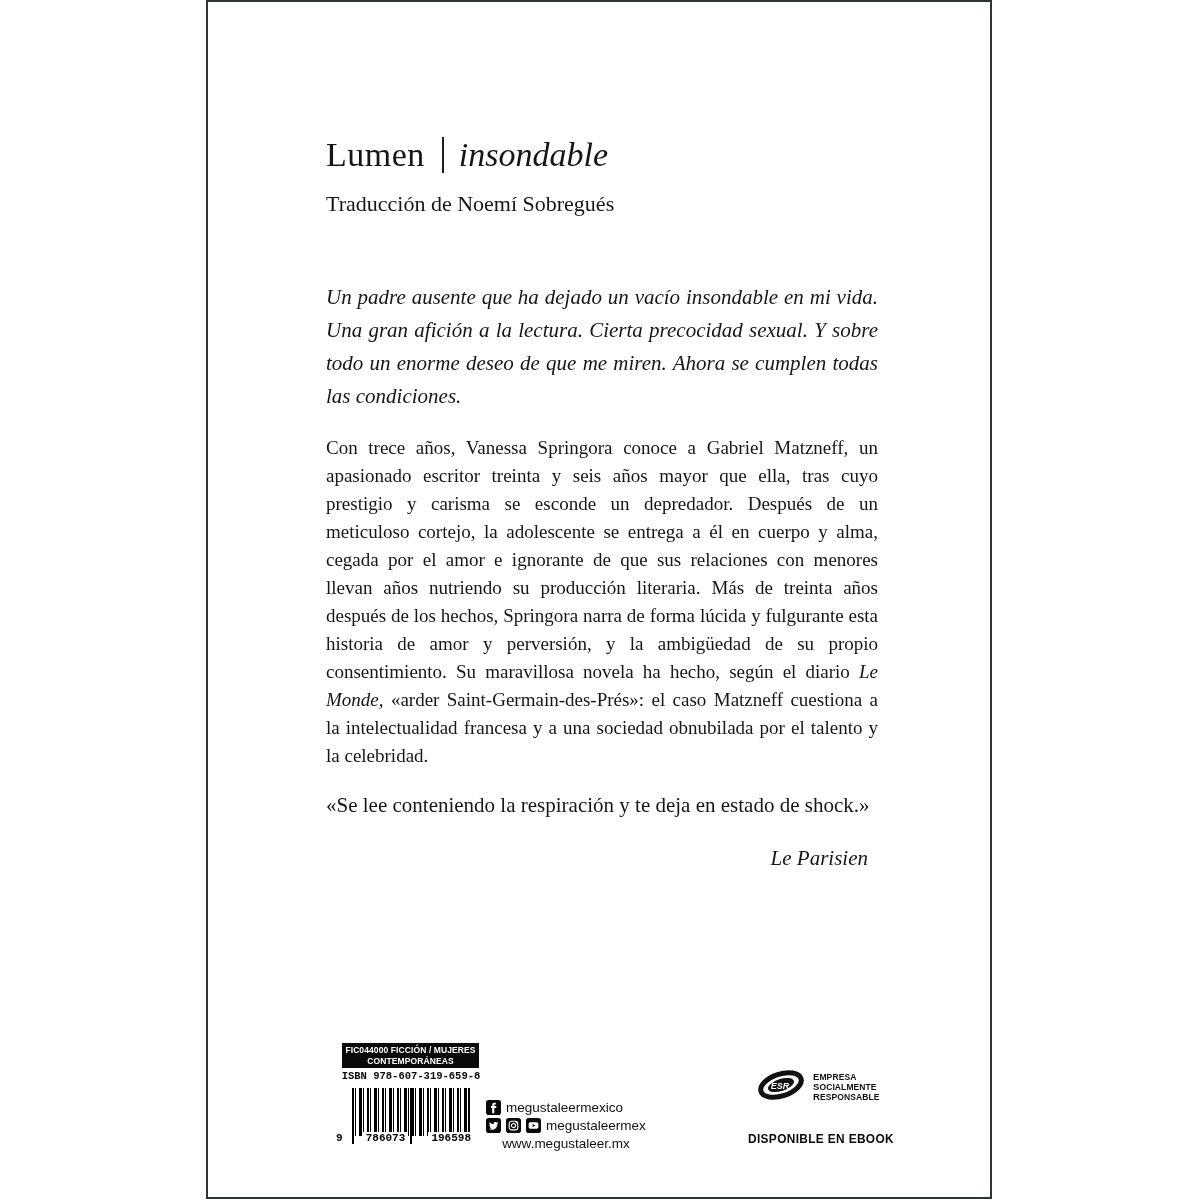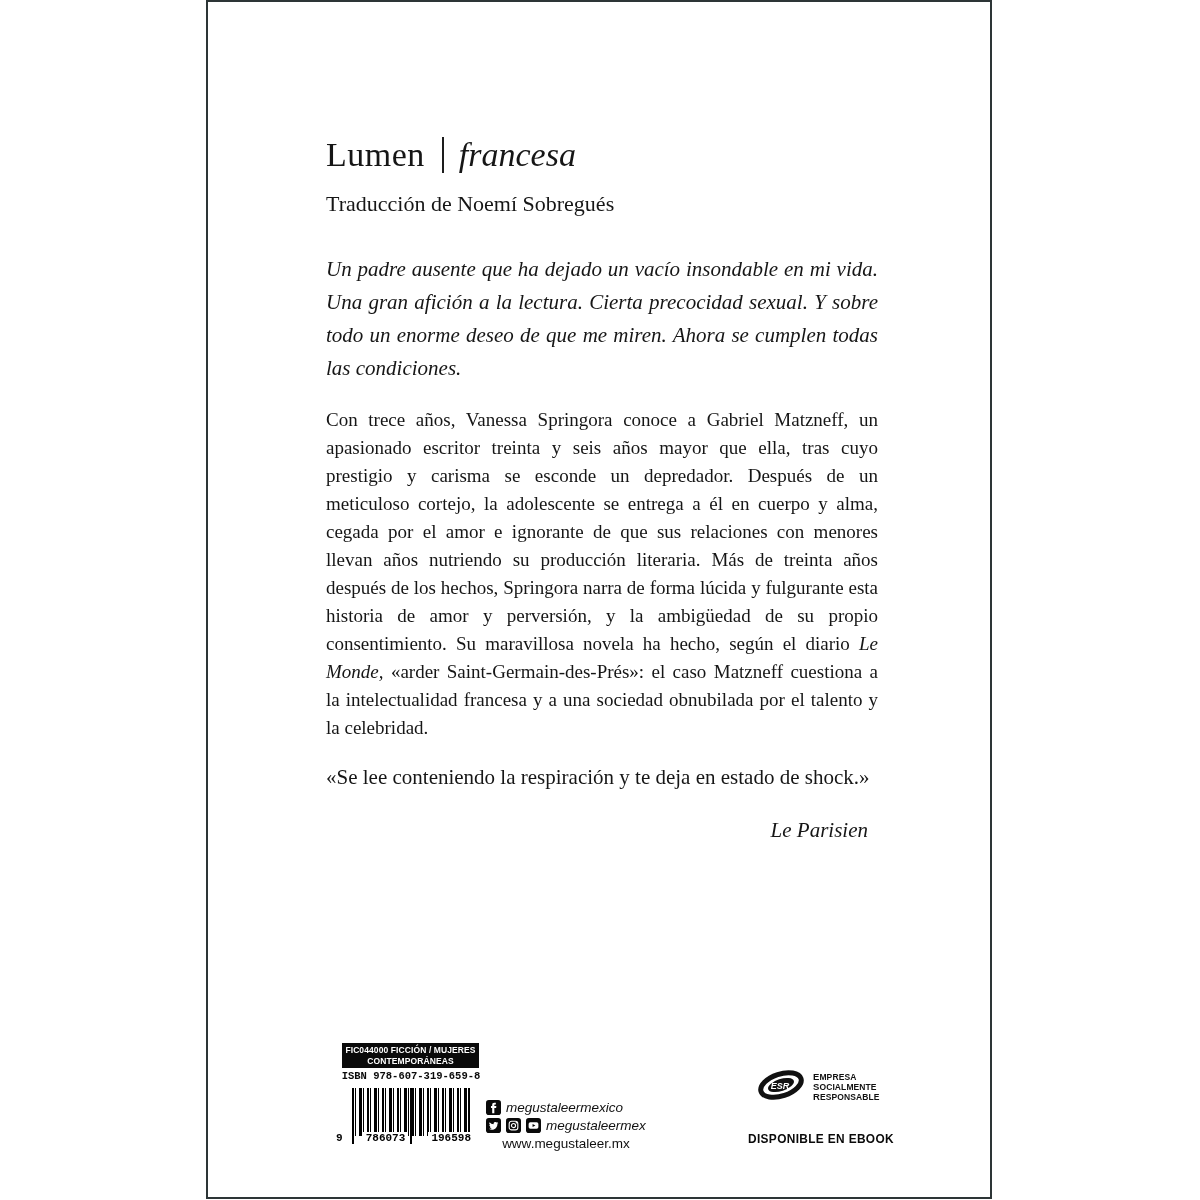--- a/index.html
+++ b/index.html
@@ -45,21 +45,21 @@
   .collection {
     font-size: 34px;
     font-style: italic;
   }
   .translator {
     margin-top: 17px;
     font-size: 22px;
   }
   
   .intro-quote {
-    margin-top: 36px;
+    margin-top: 64px;
     font-style: italic;
     font-size: 21px;
     line-height: 33px;
     text-align: justify;
   }
   .synopsis {
     font-size: 19px;
     line-height: 28px;
     text-align: justify;
   }
@@ -154,21 +154,21 @@
   }
   .barcode-digits .grp { background: #ffffff; padding: 0 3px; }
   .social {
     position: absolute;
     left: 278px;
     top: 1097px;
     font-family: "Liberation Sans", sans-serif;
     font-size: 13.5px;
     color: #111111;
   }
-  .social-row { display: flex; align-items: center; height: 17px; margin-bottom: 1px; font-style: italic; }
+  .social-row { display: flex; align-items: center; height: 17px; margin-bottom: 1px; }
   .sicon { display: inline-block; width: 15px; height: 15px; margin-right: 5px; }
   .sicon svg { display: block; }
   .social .url { margin-top: 2px; text-align: center; }
   .esr {
     position: absolute;
     left: 548px;
     top: 1064px;
     display: flex;
     align-items: center;
   }
@@ -198,21 +198,21 @@
 </style>
 </head>
 <body>
 
 <div class="book-cover">
   <div class="content">
 
     <div class="brand-row">
       <span class="publisher">Lumen</span>
       <span class="brand-divider"></span>
-      <span class="collection">francesa</span>
+      <span class="collection">insondable</span>
     </div>
 
     <div class="translator">Traducción de Noemí Sobregués</div>
 
     <p class="intro-quote">Un padre ausente que ha dejado un vacío insondable en mi vida. Una gran afición a la lectura. Cierta precocidad sexual. Y sobre todo un enorme deseo de que me miren. Ahora se cumplen todas las condiciones.</p>
 
     <p class="synopsis"><span>Con trece años, Vanessa Springora conoce a Gabriel Matzneff, un apasionado escritor treinta y seis años mayor que ella, tras cuyo prestigio y carisma se esconde un depredador. Después de un meticuloso cortejo, la adolescente se entrega a él en cuerpo y alma, cegada por el amor e ignorante de que sus relaciones con menores llevan años nutriendo su producción literaria. Más de treinta años después de los hechos, Springora narra de forma lúcida y fulgurante esta historia de amor y perversión, y la ambigüedad de su propio consentimiento. Su maravillosa novela ha hecho, según el diario </span><span class="ital">Le Monde,</span><span> «arder Saint-Germain-des-Prés»: el caso Matzneff cuestiona a la intelectualidad francesa y a una sociedad obnubilada por el talento y la celebridad.</span></p>
 
 
     <p class="review2">«Se lee conteniendo la respiración y te deja en estado de shock.»</p>

